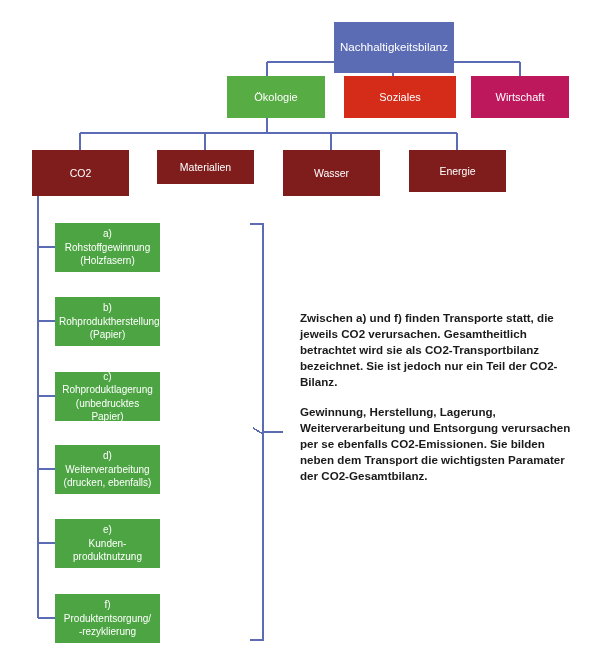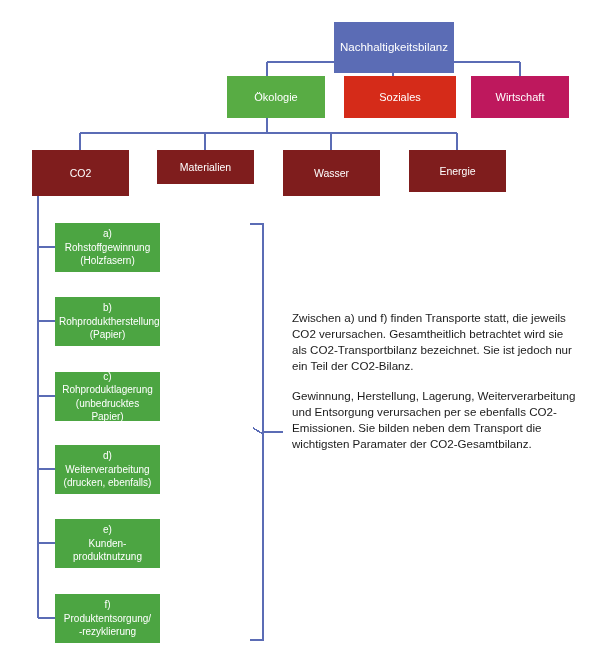--- a/index.html
+++ b/index.html
@@ -56,21 +56,22 @@
     position: absolute;
     left: 292px;
     top: 310px;
     width: 288px;
     font-size: 11.6px;
     line-height: 1.38;
     color: #1a1a1a;
     z-index: 3;
   }
   #notes p {
-    margin: 0 0 14px 0;
+    margin: 0 0 14px 8px;
+    font-weight: bold;
   }
   #notes p:last-child { margin-bottom: 0; }
 </style>
 </head>
 <body>
 
 <div id="canvas">
 
   <svg id="wires" viewBox="0 0 600 652" width="600" height="652" xmlns="http://www.w3.org/2000/svg">
     <g stroke="#5B6CB5" stroke-width="1.6" fill="none" shape-rendering="crispEdges">

